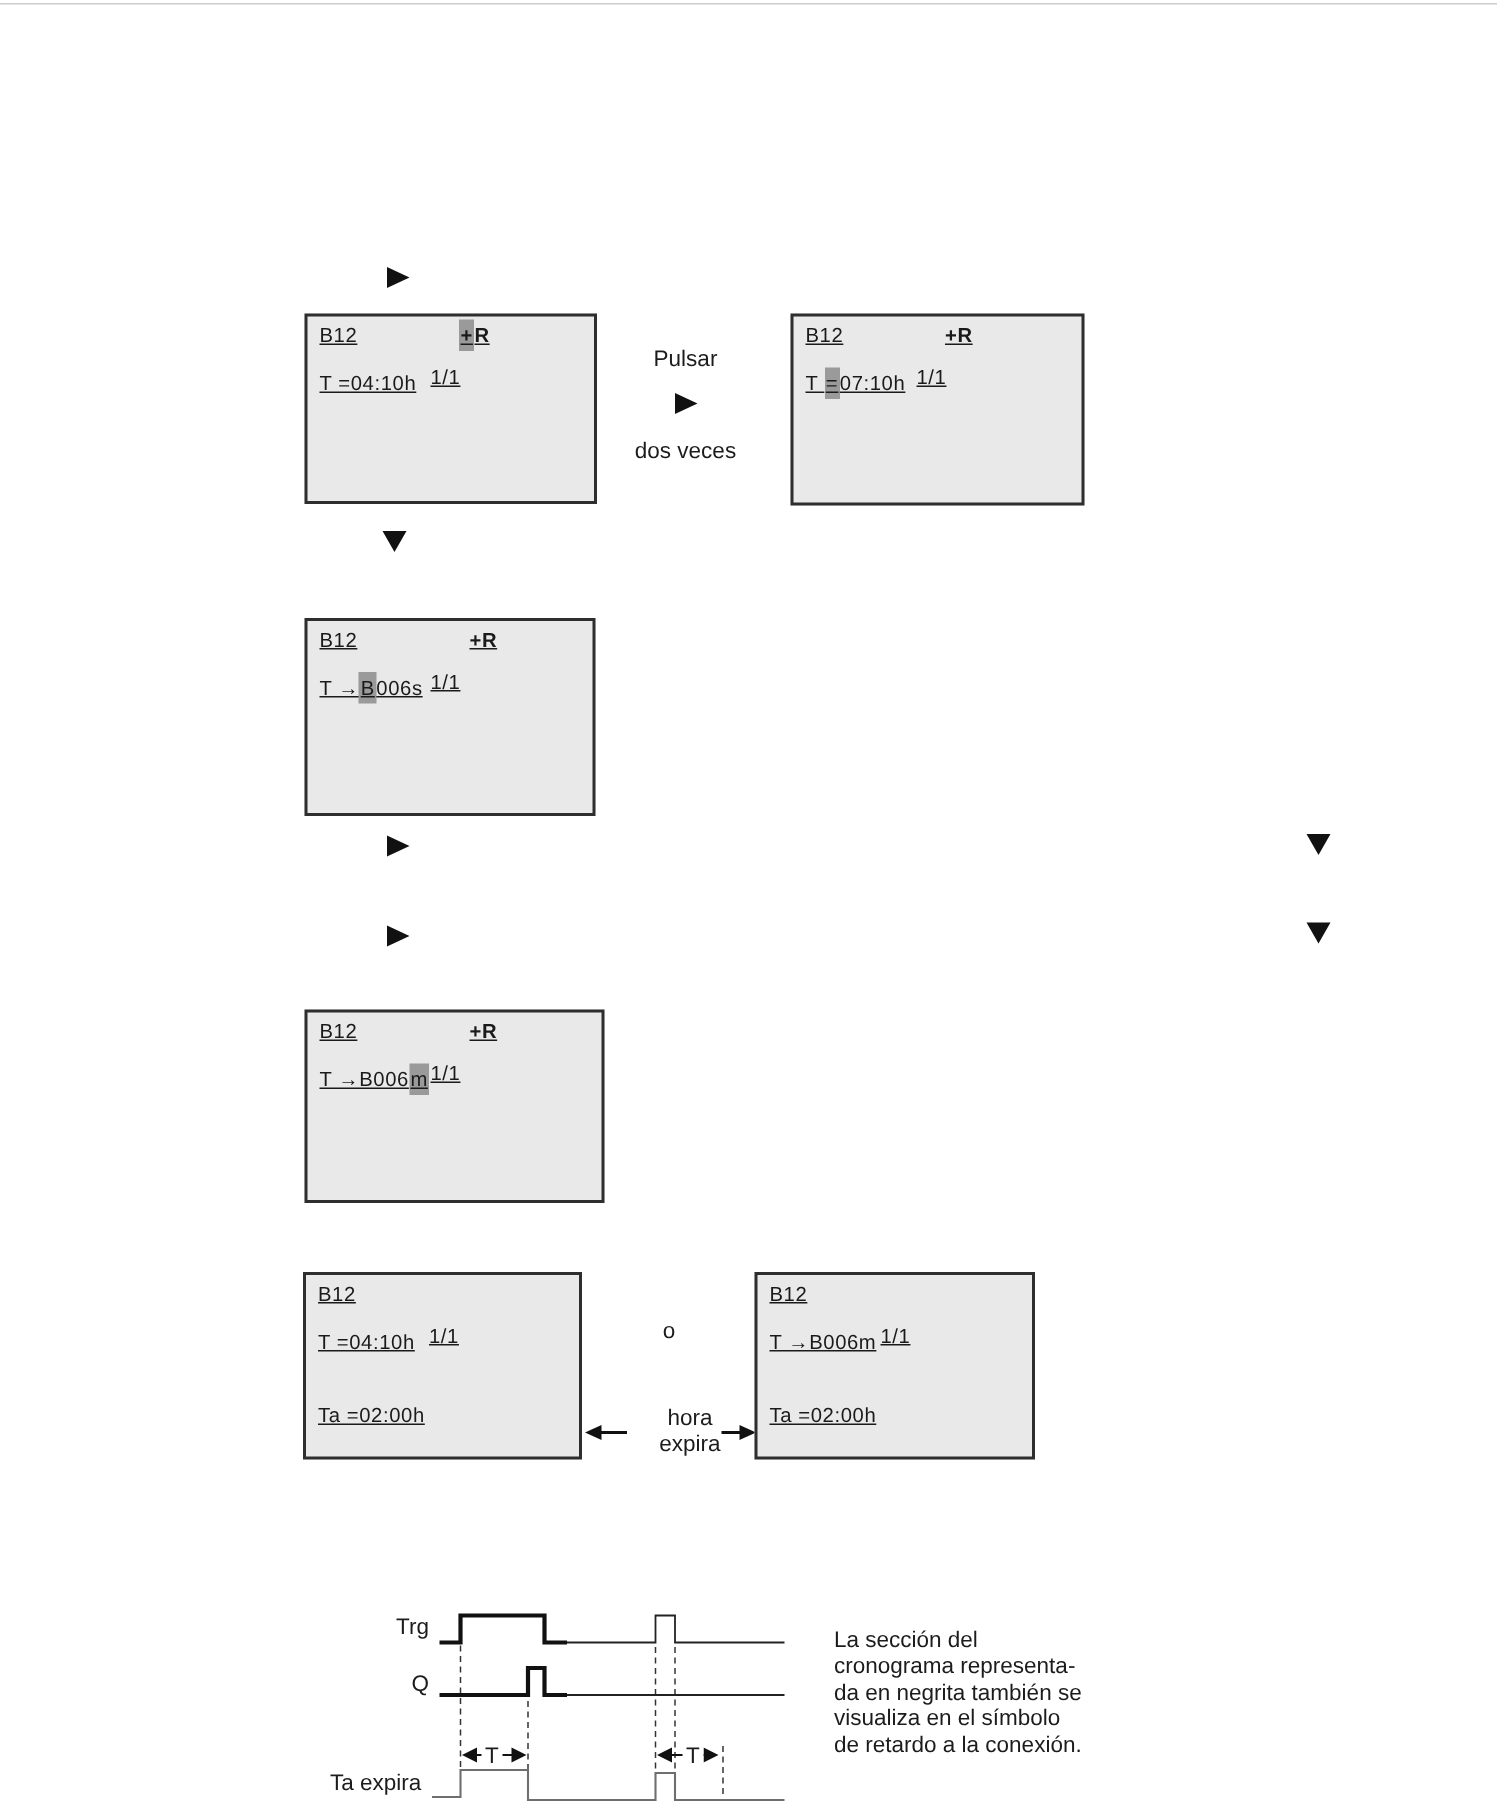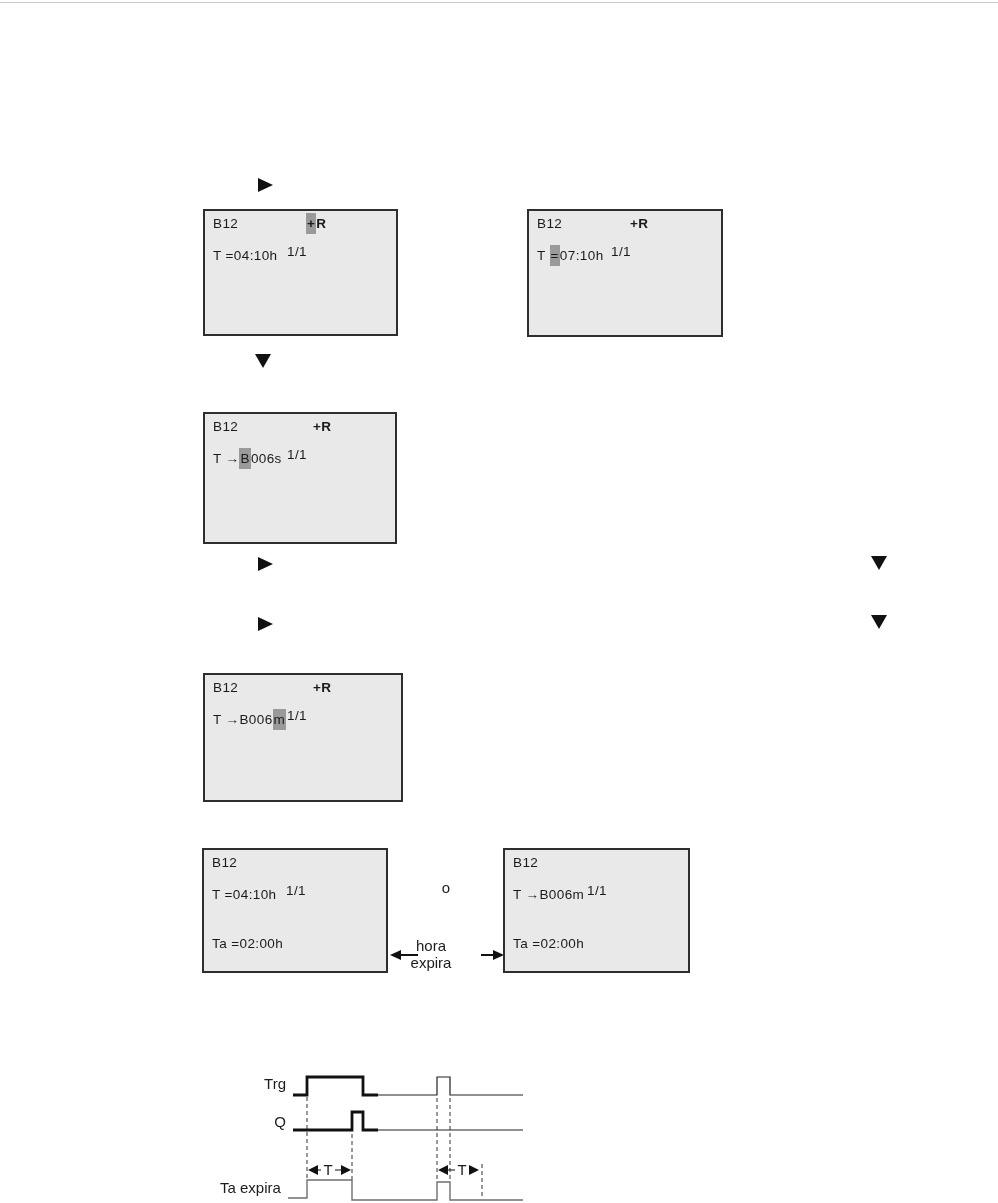--- a/index.html
+++ b/index.html
@@ -3,21 +3,21 @@
 <meta charset="utf-8">
 <style>
   html,body{margin:0;padding:0;background:#fff;}
   #page{position:relative;width:998px;height:1203px;background:#fff;overflow:hidden;
         font-family:"Liberation Sans",sans-serif;color:#1c1c1c;}
   .toprule{position:absolute;left:0;top:2px;width:998px;height:1px;background:#ccc;}
 
   
   .lcd{position:absolute;background:#e9e9e9;border:2px solid #2e2e2e;box-sizing:border-box;}
   .lcd span, .lcd .row{position:absolute;font-size:13.5px;letter-spacing:.4px;
-        white-space:pre;color:#1a1a1a;}
+        white-space:pre;color:#1a1a1a;text-decoration:underline;}
   .nm{left:8px;top:5px;} .pg{left:82px;top:5px;margin-top:28px;} .fl{left:101px;top:5px;}
   .lcd.wf .fl{left:108px;}
   .row{left:8px;} .r2{top:37px;} .r3{top:auto;bottom:20px;}
   .row b{font-weight:normal;}
   .hl{background:#9a9a9a;padding:3px 1px;position:static !important;}
   .hl:empty{display:none;padding:0;}
 
   
   .tri-right{position:absolute;width:0;height:0;
      border-left:15px solid #111;border-top:7px solid transparent;border-bottom:7px solid transparent;}
@@ -53,20 +53,27 @@
   <div class="tri-right" style="left:258px;top:617px;"></div>
   <div class="tri-down" style="left:871px;top:615px;"></div>
 
   <div class="lcd" style="left:203px;top:209px;width:195px;height:127px;">
     <span class="nm">B12</span>
     <span class="pg">1/1</span>
     <span class="fl"><b class="hl">+</b><b>R</b></span>
     <div class="row r2"><b>T =04:10h</b><b></b></div>
   </div>
 
+  <div class="cap" style="left:412px;top:231px;width:90px;">
+    <div class="center">Pulsar</div>
+    <div style="position:relative;height:44px;">
+      <div class="tri-right" style="left:38px;top:14px;"></div>
+    </div>
+    <div class="center">dos veces</div>
+  </div>
 
   <div class="lcd" style="left:527px;top:209px;width:196px;height:128px;">
     <span class="nm">B12</span>
     <span class="pg">1/1</span>
     <span class="fl"><b>+R</b></span>
     <div class="row r2"><b>T </b><b class="hl">=</b><b>07:10h</b></div>
   </div>
 
   <div class="lcd wf" style="left:203px;top:412px;width:194px;height:132px;">
     <span class="nm">B12</span>
@@ -85,21 +92,21 @@
   <div class="lcd" style="left:202px;top:848px;width:186px;height:125px;">
     <span class="nm">B12</span>
     <span class="pg">1/1</span>
     <div class="row r2"><b>T =04:10h</b></div>
     <div class="row r3">Ta =02:00h</div>
   </div>
 
   <div class="cap" style="left:436px;top:879px;width:20px;">
     <div class="center">o</div>
   </div>
-  <div class="cap center" style="left:394px;top:937px;width:74px;line-height:17px;">
+  <div class="cap center" style="left:423px;top:937px;width:74px;line-height:17px;">
     <div>hora</div>
     <div>expira</div>
   </div>
   <div class="ah-left" style="left:390px;top:950px;"></div>
   <div class="h-shaft" style="left:399px;top:954px;width:19px;"></div>
   <div class="h-shaft" style="left:481px;top:954px;width:14px;"></div>
   <div class="ah-right" style="left:493px;top:950px;"></div>
 
   <div class="lcd" style="left:503px;top:848px;width:187px;height:125px;">
     <span class="nm">B12</span>
@@ -135,13 +142,20 @@
     <polygon points="438,1170 448,1165 448,1175" fill="#111"></polygon>
     <polygon points="479,1170 469,1165 469,1175" fill="#111"></polygon>
     <rect x="455" y="1161" width="14" height="17" fill="#fff"></rect>
     <text x="462" y="1175" text-anchor="middle">T</text>
 
     <text x="286" y="1089" text-anchor="end">Trg</text>
     <text x="286" y="1127" text-anchor="end">Q</text>
     <text x="220" y="1193">Ta expira</text>
   </svg>
 
+  <div class="note">
+    <div>La sección del</div>
+    <div>cronograma representa-</div>
+    <div>da en negrita también se</div>
+    <div>visualiza en el símbolo</div>
+    <div>de retardo a la conexión.</div>
+  </div>
 </div>
 
 </body></html>

